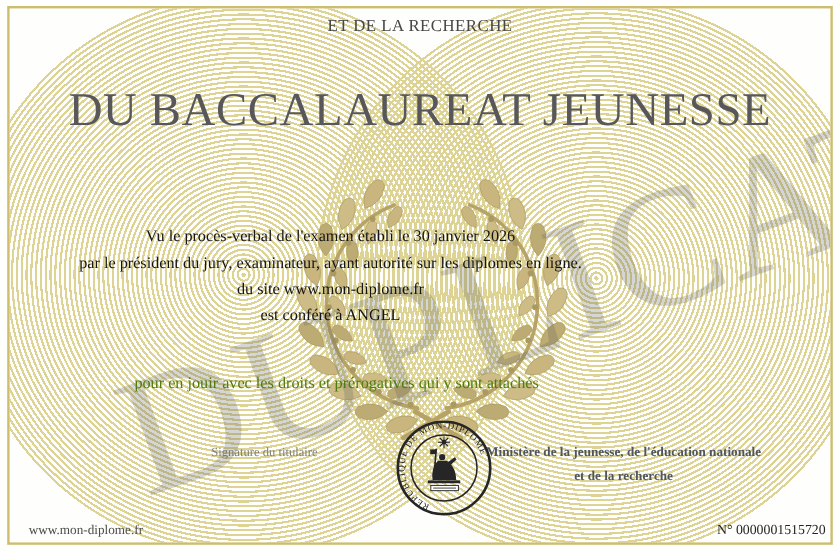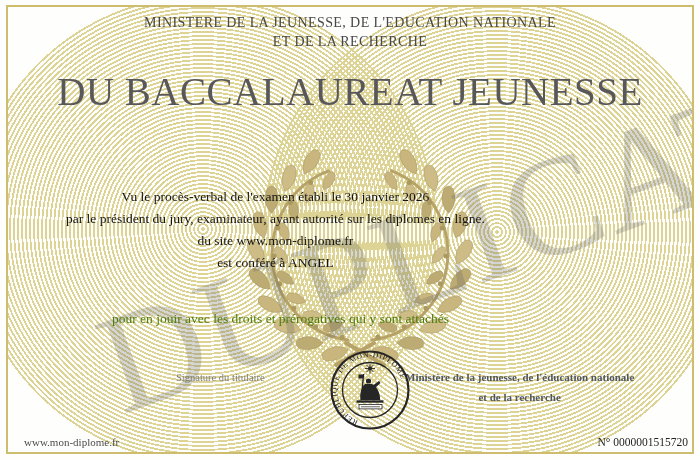--- a/index.html
+++ b/index.html
@@ -106,21 +106,20 @@
         <circle cx="177.3" cy="49.6" r="2.5" fill="#aa9960"></circle>
         <path d="M114 210 L152 232 M142 210 L104 232" stroke="#b7a368" stroke-width="4" stroke-linecap="round" fill="none"></path>
       </svg>
 
     <div class="watermark">DUPLICATA</div>
   </div>
 
   <div class="frame"></div>
 
   <div class="txt header">
-    <div>MINISTERE DE LA JEUNESSE, DE L'EDUCATION NATIONALE</div>
     <div>ET DE LA RECHERCHE</div>
   </div>
 
   <div class="txt title">
     <div>DU BACCALAUREAT JEUNESSE</div>
   </div>
 
   <div class="txt body-block">
     <div>Vu le procès-verbal de l'examen établi le 30 janvier 2026</div>
     <div>par le président du jury, examinateur, ayant autorité sur les diplomes en ligne.</div>

